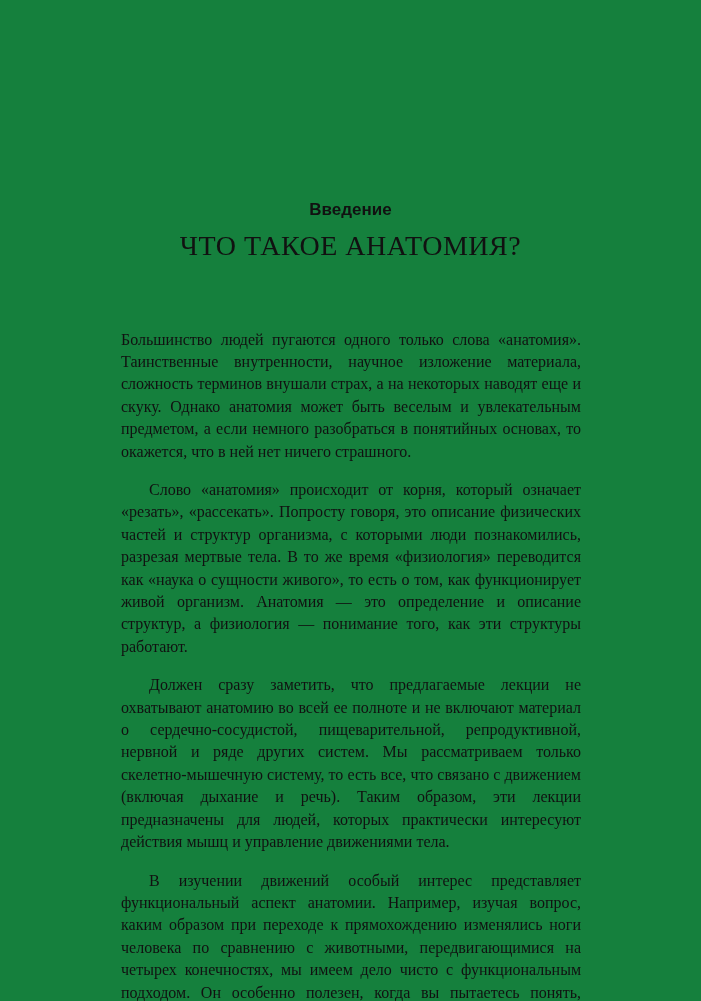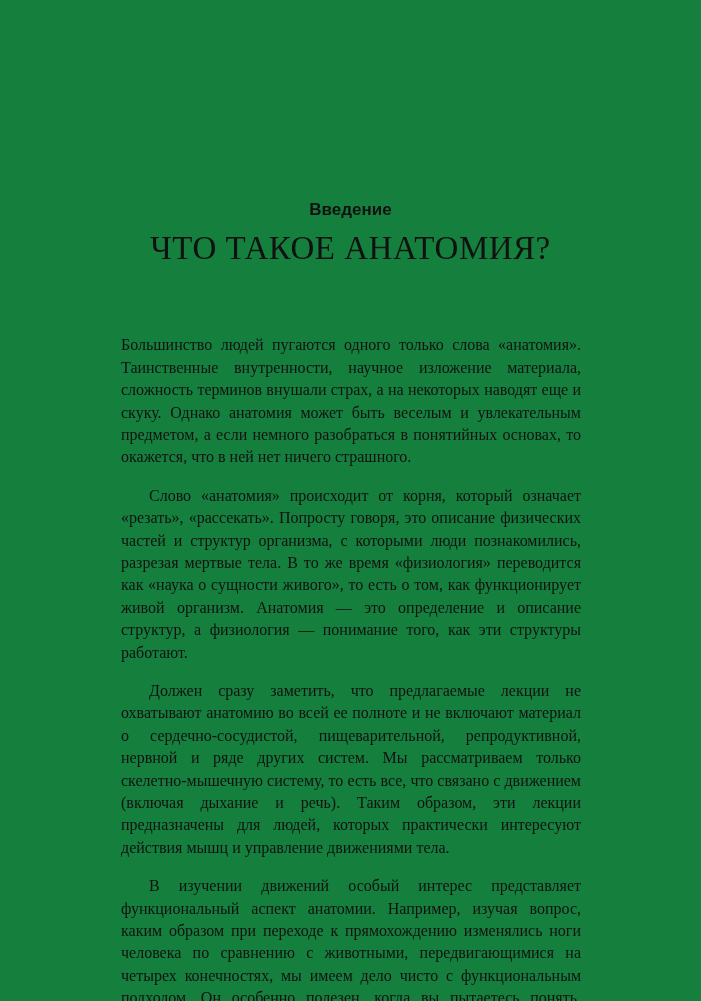--- a/index.html
+++ b/index.html
@@ -24,21 +24,21 @@
     font-family: "Liberation Sans", sans-serif;
     font-weight: 700;
     font-size: 17px;
     line-height: 1.2;
     color: #111111;
     margin: 0;
   }
   .page-title {
     font-family: "Liberation Serif", serif;
     font-weight: 400;
-    font-size: 33px;
+    font-size: 28px;
     letter-spacing: 0.5px;
     line-height: 1.15;
     color: #111111;
     margin: 10px 0 0 0;
   }
   .body-text {
     margin: 0;
     padding: 50px 104px 0 105px;
     font-size: 16px;
     line-height: 22.4px;

